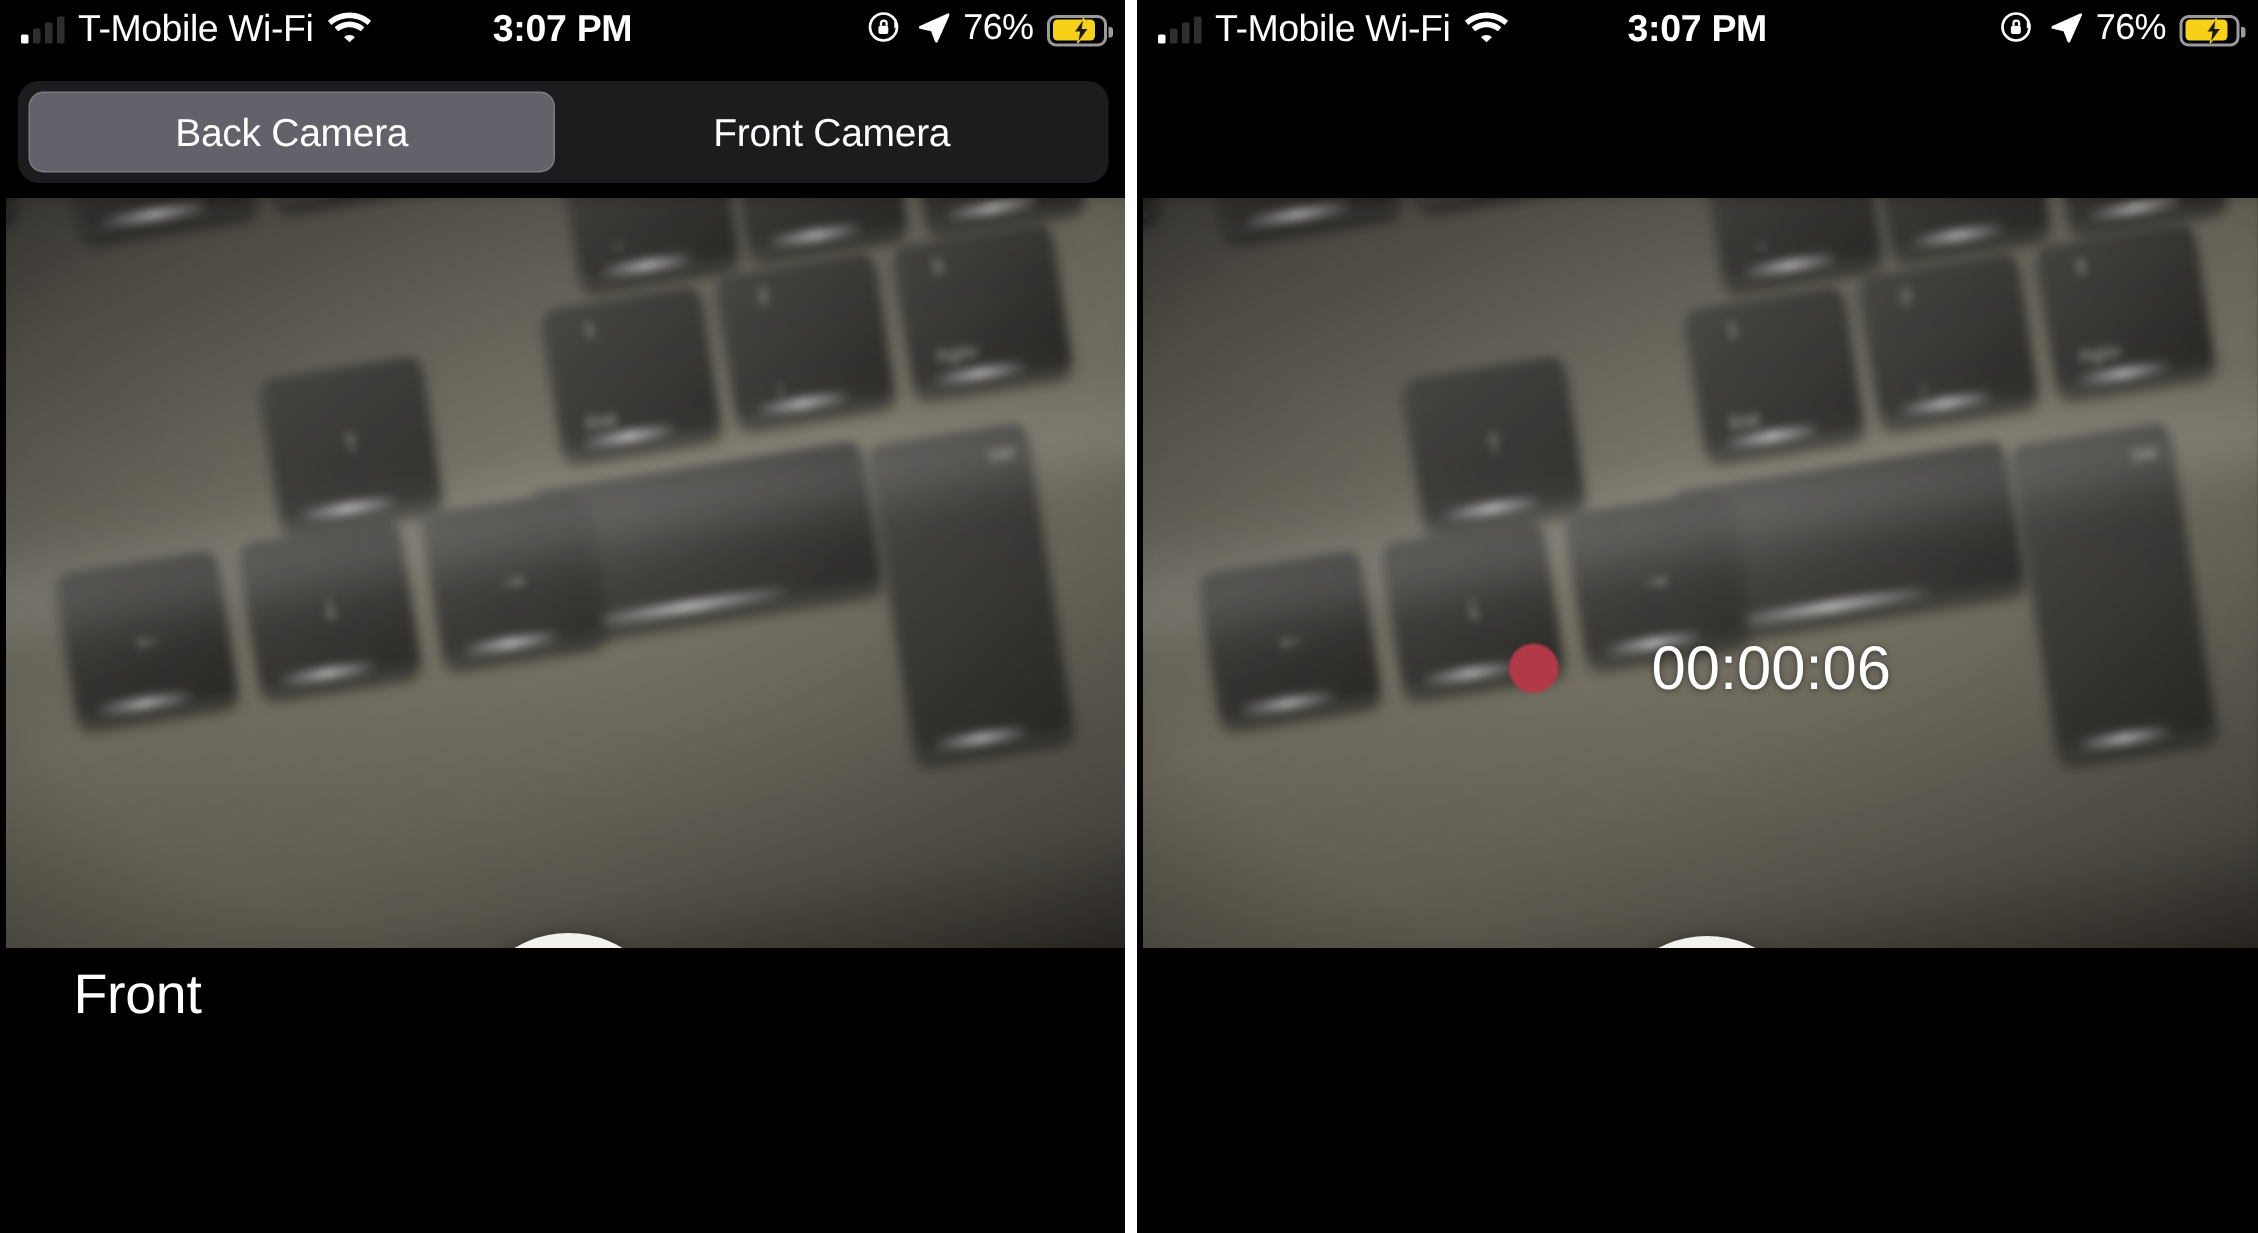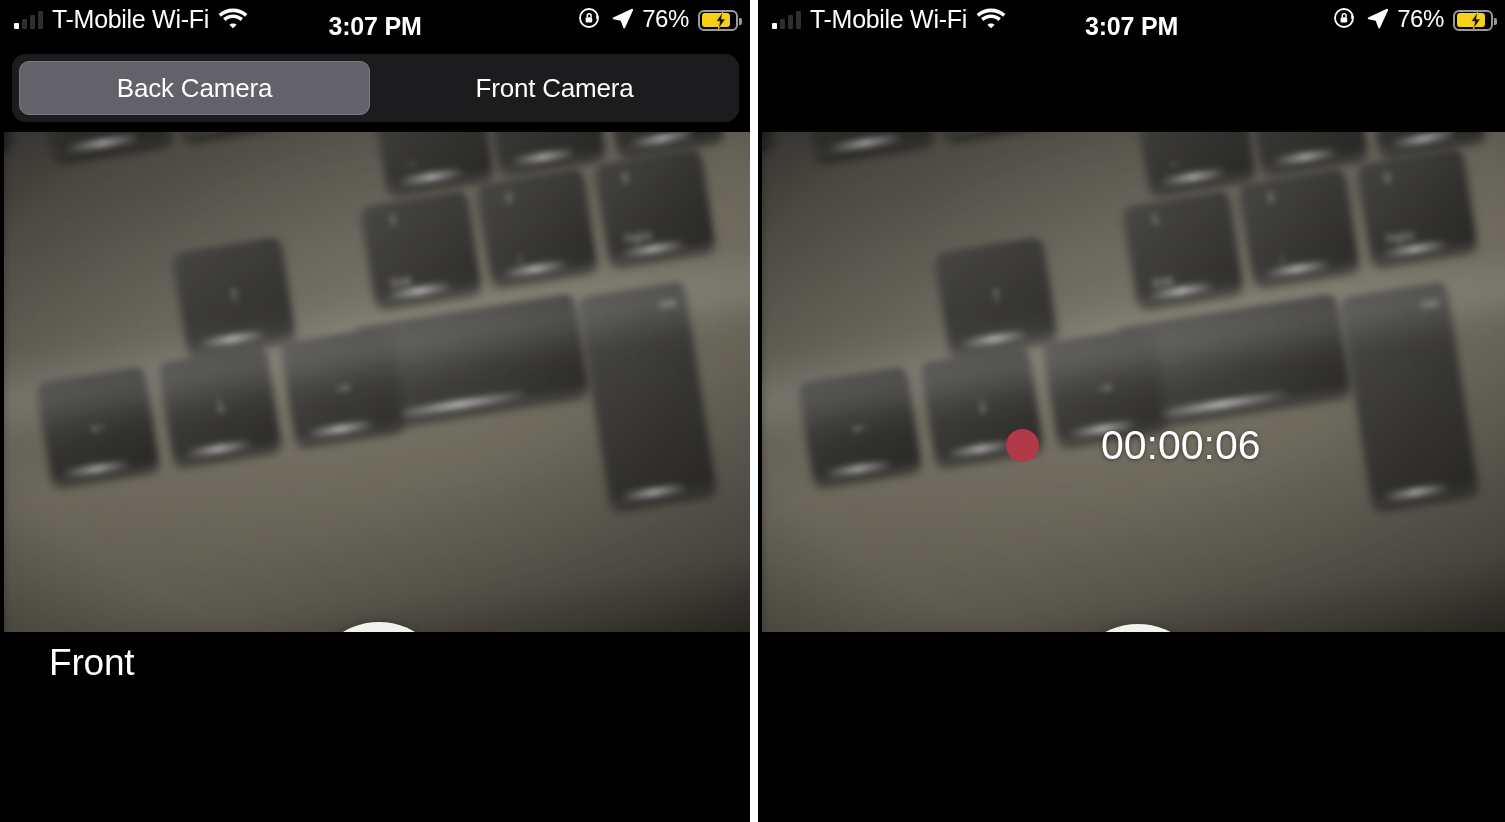--- a/index.html
+++ b/index.html
@@ -85,21 +85,21 @@
     position: relative;
     top: -1px;
   }
   .wifi-icon { display: block; }
 
   .status-center {
     position: absolute;
     left: 0; right: 0; top: 0;
     height: 40px;
     display: flex;
-    align-items: flex-end;
+    align-items: center;
     justify-content: center;
   }
   .clock-text {
     font-size: 25px;
     font-weight: bold;
     letter-spacing: -0.2px;
     line-height: 1;
     position: relative;
     top: -1px;
   }

